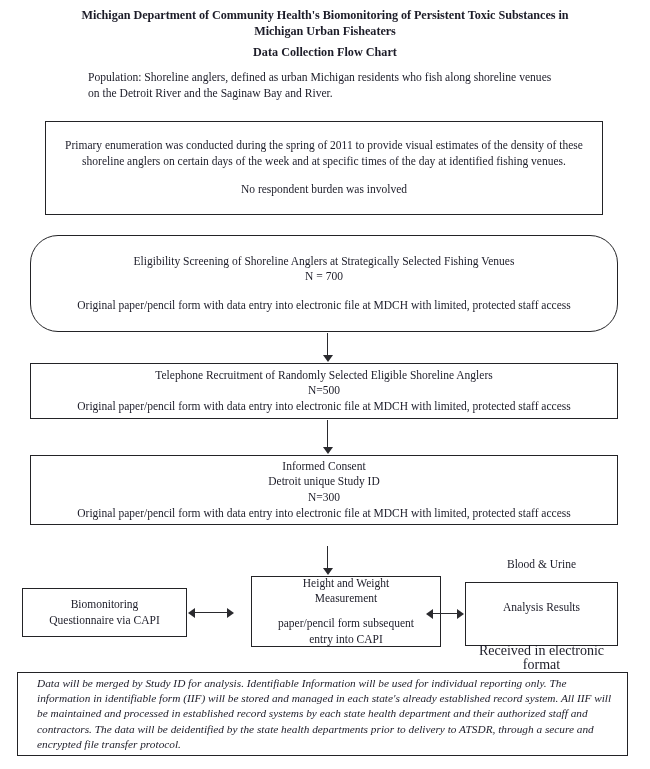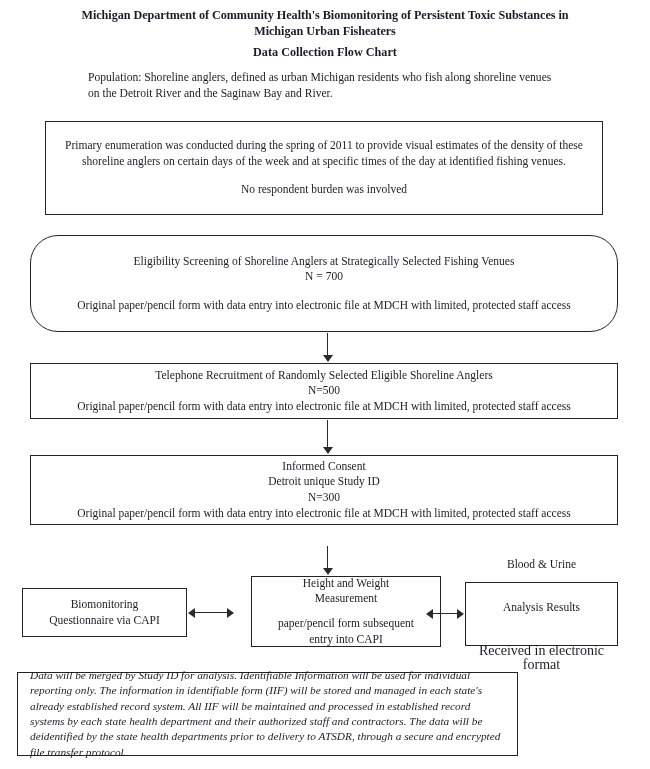--- a/index.html
+++ b/index.html
@@ -75,25 +75,25 @@
   #box-primary-enumeration { left: 45px;  top: 121px; width: 558px; height: 94px; }
   #box-eligibility         { left: 30px;  top: 235px; width: 588px; height: 97px; border-radius: 28px; }
   #box-telephone           { left: 30px;  top: 363px; width: 588px; height: 56px; }
   #box-consent             { left: 30px;  top: 455px; width: 588px; height: 70px; }
 
   #box-questionnaire       { left: 22px;  top: 588px; width: 165px; height: 49px; }
   #box-height-weight       { left: 251px; top: 576px; width: 190px; height: 71px; }
   #box-blood-urine         { left: 465px; top: 582px; width: 153px; height: 64px; gap: 28px; }
 
   #box-data-merge {
-    left: 17px; top: 672px; width: 501px; height: 84px;
+    left: 17px; top: 672px; width: 611px; height: 84px;
     align-items: flex-start;
     justify-content: center;
     text-align: left;
-    padding: 4px 10px 4px 12px;
+    padding: 4px 10px 4px 19px;
   }
   #box-data-merge .para {
     font-style: italic;
     font-size: 11.3px;
     line-height: 15.3px;
   }
 
   
   .v-arrow {
     position: absolute;

